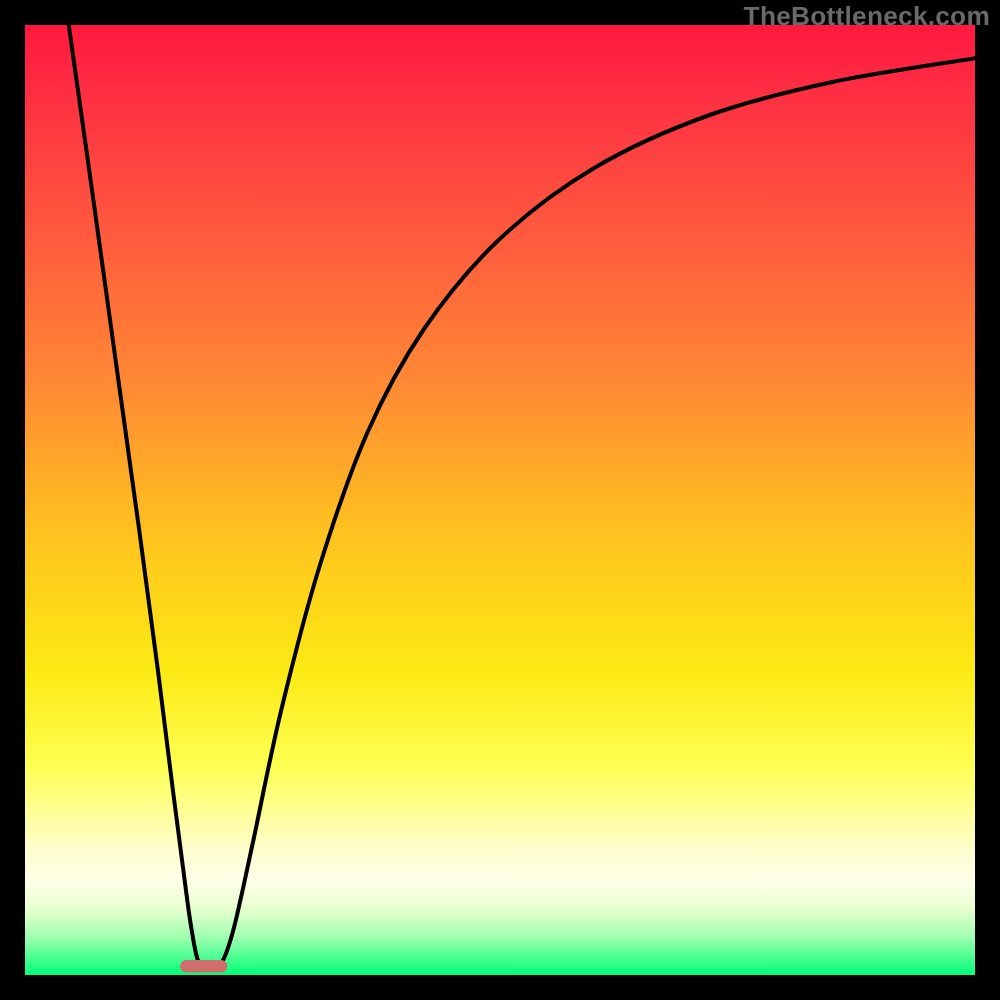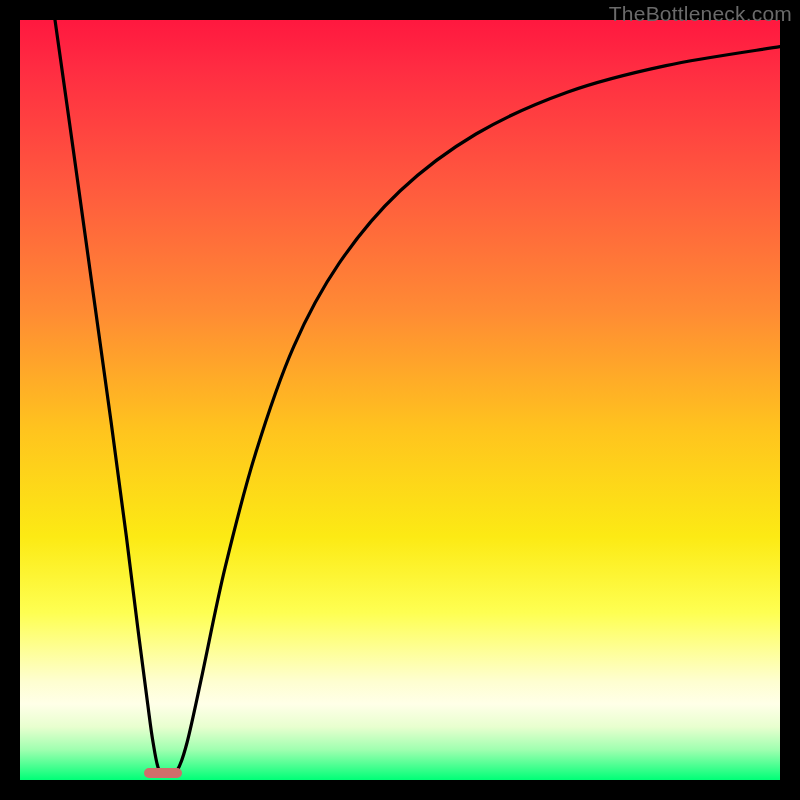--- a/index.html
+++ b/index.html
@@ -53,21 +53,21 @@
     background: #cf6e6b;
     border-radius: 8px;
   }
   .watermark {
     position: absolute;
     top: 2px;
     right: 8px;
     color: #6a6a6a;
     font-size: 21px;
     letter-spacing: 0.2px;
-    font-weight: 400;
+    font-weight: 700;
   }
 </style>
 </head>
 <body>
 
 <div class="frame">
   <div class="plot"></div>
   <svg class="curve" viewBox="0 0 760 760" preserveAspectRatio="none">
     <path id="curvePath" d="M 35.0 0.0 C 38.0 21.5, 47.0 84.9, 53.2 129.2 C 59.4 173.5, 65.9 220.4, 72.2 266.0 C 78.5 311.6, 85.5 361.0, 91.2 402.8 C 96.9 444.6, 102.0 482.6, 106.4 516.8 C 110.8 551.0, 114.3 580.1, 117.8 608.0 C 121.3 635.9, 125.1 665.0, 127.7 684.0 C 130.2 703.0, 131.1 711.0, 133.0 722.0 C 134.9 733.0, 136.5 745.1, 139.1 750.1 C 141.6 755.2, 145.2 752.4, 148.2 752.4 C 151.2 752.4, 154.2 755.2, 157.3 750.1 C 160.5 745.1, 163.0 738.1, 167.2 722.0 C 171.4 705.9, 176.1 682.7, 182.4 653.6 C 188.7 624.5, 196.3 583.9, 205.2 547.2 C 214.1 510.5, 224.2 469.9, 235.6 433.2 C 247.0 396.5, 259.7 358.5, 273.6 326.8 C 287.5 295.1, 301.5 269.2, 319.2 243.2 C 336.9 217.2, 357.2 192.5, 380.0 171.0 C 402.8 149.5, 428.1 130.5, 456.0 114.0 C 483.9 97.5, 515.5 83.6, 547.2 72.2 C 578.9 60.8, 610.5 53.2, 646.0 45.6 C 681.5 38.0, 741.0 29.8, 760.0 26.6" fill="none" stroke="#000" stroke-width="3.2" stroke-linecap="round"></path>
   </svg>

